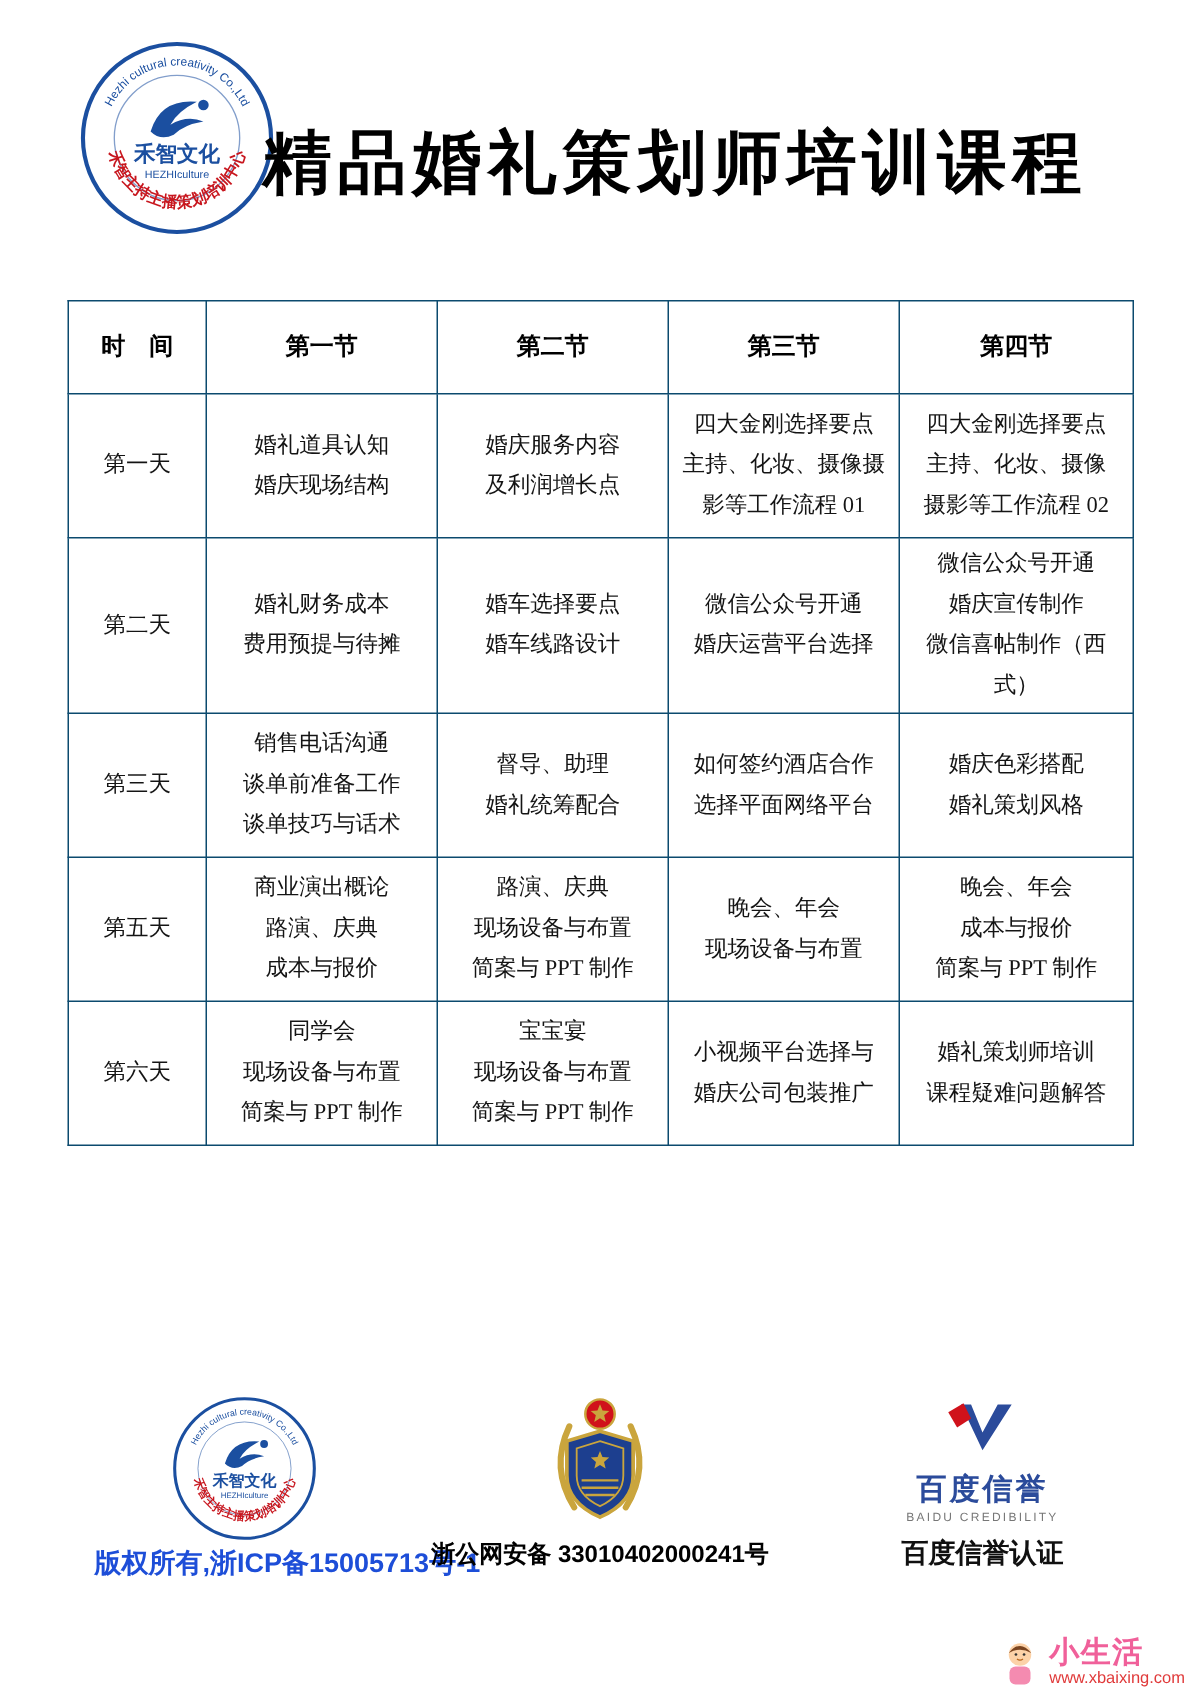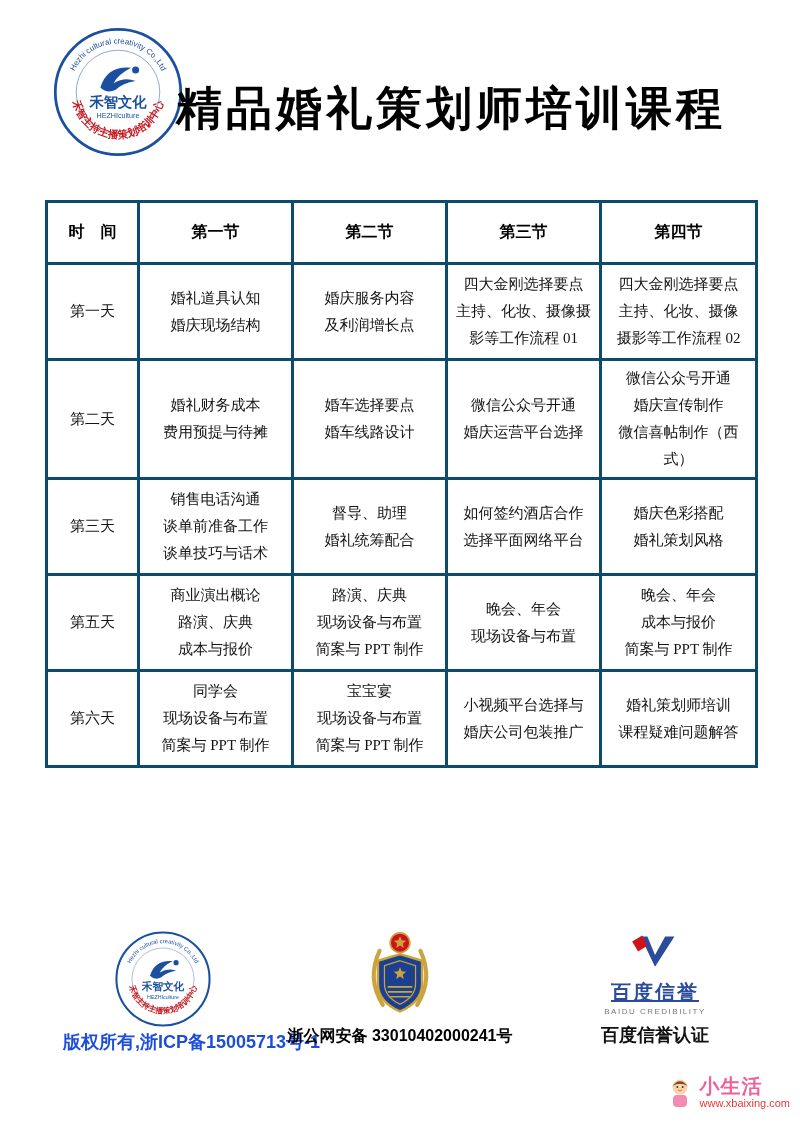--- a/index.html
+++ b/index.html
@@ -7,32 +7,32 @@
   body {
     width:800px; height:1128px; position:relative; overflow:hidden;
     font-family:"Liberation Serif", serif; color:#111;
   }
   .page { position:absolute; inset:0; background:#fff; }
 
   
   .header-logo { position:absolute; left:52px; top:26px; width:132px; height:132px; }
   .header-logo svg, .footer-logo svg { display:block; width:100%; height:100%; }
   .page-title {
-    position:absolute; left:176px; top:78px; width:580px; text-align:left;
+    position:absolute; left:160px; top:78px; width:580px; text-align:center;
     font-family:Liberation Sans, sans-serif; font-weight:900; font-size:46px;
     letter-spacing:4px; color:#000; white-space:nowrap;
   }
 
   
   .course-table {
     position:absolute; left:45px; top:200px; width:710px;
     border-collapse:collapse; table-layout:fixed;
   }
   .course-table th, .course-table td {
-    border:3px solid #0c4a6e; text-align:center; vertical-align:middle; padding:4px 3px;
+    border:1px solid #0c4a6e; text-align:center; vertical-align:middle; padding:4px 3px;
   }
   .course-table th {
     height:62px; font-size:16px; font-weight:700; color:#000;
   }
   .course-table td {
     height:96px; font-size:15px; line-height:1.8; white-space:pre-line; color:#141414;
   }
   td.day { font-weight:400; white-space:nowrap; }
   .blue-text { color:var(--accent-blue, #2439a9); }
 
@@ -49,34 +49,34 @@
     font-size:18px; font-weight:600; color:#1d4ed8; white-space:nowrap;
   }
   .caption-center {
     margin-top:8px; font-family:"Liberation Sans", sans-serif;
     font-size:16px; font-weight:700; color:#000; white-space:nowrap;
   }
   .baidu-v { width:60px; height:44px; margin:0 auto; }
   .baidu-v svg { display:block; width:100%; height:100%; }
   .baidu-name {
     margin-top:2px; font-family:"Liberation Sans", sans-serif;
-    font-size:20px; font-weight:800; color:var(--baidu-blue, #2b4b9b); letter-spacing:2px;text-decoration:underline;
+    font-size:20px; font-weight:800; color:var(--baidu-blue, #2b4b9b); letter-spacing:2px;
   }
   .baidu-en {
     margin-top:1px; font-family:"Liberation Sans", sans-serif;
     font-size:8px; letter-spacing:1.5px; color:#777;
   }
   .caption-right {
     margin-top:7px; font-family:"Liberation Sans", sans-serif;
     font-size:18px; font-weight:600; color:#101010;
   }
 
   
   .watermark {
-    position:absolute; right:10px; bottom:18px;
+    position:absolute; right:10px; bottom:2px;
     display:flex; align-items:center; gap:5px;
   }
   .wm-icon { width:30px; height:34px; }
   .wm-icon svg { display:block; width:100%; height:100%; }
   .wm-text { text-align:left; }
   .wm-name {
     font-family:"Liberation Sans", sans-serif; font-weight:800; font-size:20px;
     color:var(--watermark-pink, #f0609a); line-height:1.05; letter-spacing:1px;
   }
   .wm-url {

